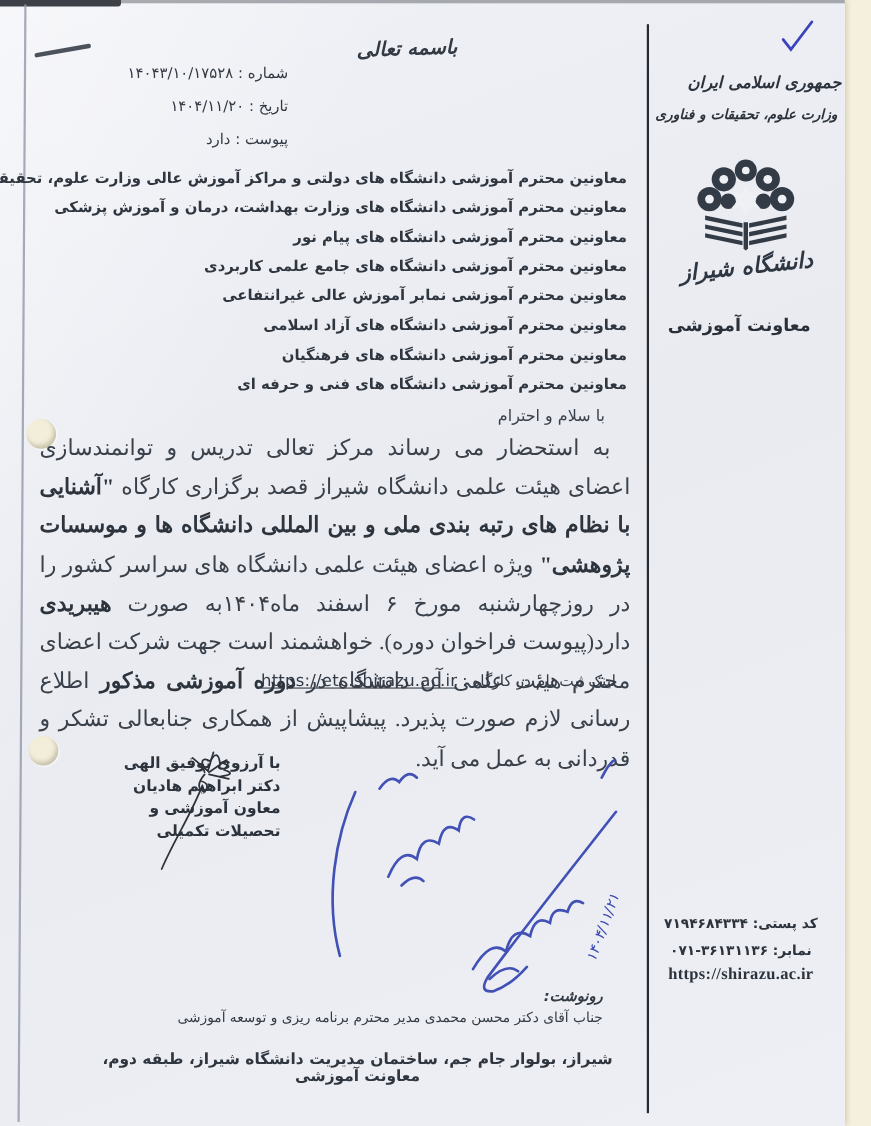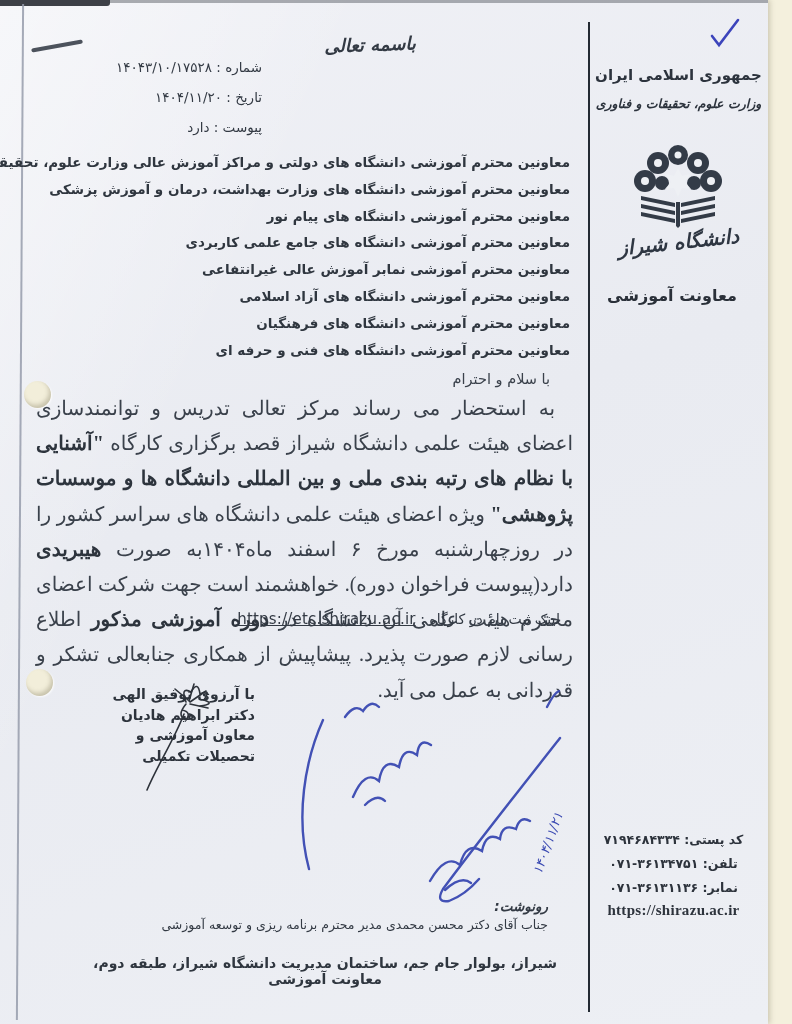--- a/index.html
+++ b/index.html
@@ -22,21 +22,21 @@
   .crease { position:absolute; left:19px; top:4px; width:1.5px; height:1016px; background:#969cab; opacity:.85; transform:rotate(.35deg); }
   .staple { position:absolute; left:31px; top:44px; width:52px; height:3.5px; background:#4c525c; border-radius:2px; transform:rotate(-10deg); }
   .hole { position:absolute; width:27px; height:27px; border-radius:50%; background:#f2eeda;
           box-shadow: inset -2px -3px 4px rgba(120,115,85,.35), 1px 1px 2px rgba(255,255,255,.8); }
   .hole1 { left:24px; top:381px; }
   .hole2 { left:26px; top:669px; }
 
   
   .divider { position:absolute; left:588px; top:22px; width:2px; height:990px; background:#232a33; }
   .lh { position:absolute; left:592px; top:0; width:173px; direction:rtl; color:#2c333d; }
-  .lh-country  { position:absolute; top:66px;  left:0; width:173px; text-align:center; font-size:15px; font-weight:bold; }
+  .lh-country  { position:absolute; top:66px;  left:0; width:173px; font-style:italic; font-size:15px; font-weight:bold; }
   .lh-ministry { position:absolute; top:96px;  left:0; width:173px; text-align:center; font-style:italic; font-size:12.5px; font-weight:bold; }
   .lh-emblem   { position:absolute; top:142px; left:36px; }
   .lh-uniname  { position:absolute; top:230px; left:4px; width:165px; text-align:center; font-style:italic; font-weight:bold;
                  font-size:20px; transform:rotate(-6deg); letter-spacing:1px; color:#2e3642; }
   .lh-office   { position:absolute; top:286px; left:15px; width:150px; text-align:left; font-weight:bold; font-size:16px; color:#2a3039; }
   .lh-contact  { position:absolute; top:828px; left:0; width:163px; text-align:center; font-size:12.5px; color:#2d333c; }
   .lh-contact .row { line-height:24px; font-weight:bold; }
   .lh-site { direction:ltr; font-family:"Liberation Serif", serif; font-weight:bold; font-size:15px; letter-spacing:.3px; margin-top:2px; }
   .num { direction:ltr; unicode-bidi:isolate; }
 
@@ -123,21 +123,20 @@
           <path d="M87 70 L53 77 L53 81 L87 74 Z"></path>
           <path d="M48 60 L52 60 L52 84 L50 86 L48 84 Z"></path>
         </g>
       </svg>
 
       <div class="lh-uniname">دانشگاه شیراز</div>
       <div class="lh-office">معاونت آموزشی</div>
 
       <div class="lh-contact">
         <div class="row"><span>کد پستی:</span> <span class="num">۷۱۹۴۶۸۴۳۳۴</span></div>
-        <div class="row"><span>تلفن:</span> <span class="num">۰۷۱-۳۶۱۳۴۷۵۱</span></div>
         <div class="row"><span>نمابر:</span> <span class="num">۰۷۱-۳۶۱۳۱۱۳۶</span></div>
         <div class="lh-site">https://shirazu.ac.ir</div>
       </div>
     </div>
 
     <div class="besmele">باسمه تعالی</div>
     <div class="meta">
       <div class="mrow"><span>شماره :</span> <span class="num">۱۴۰۴۳/۱۰/۱۷۵۲۸</span></div>
       <div class="mrow"><span>تاریخ :</span> <span class="num">۱۴۰۴/۱۱/۲۰</span></div>
       <div class="mrow"><span>پیوست :</span> <span>دارد</span></div>

